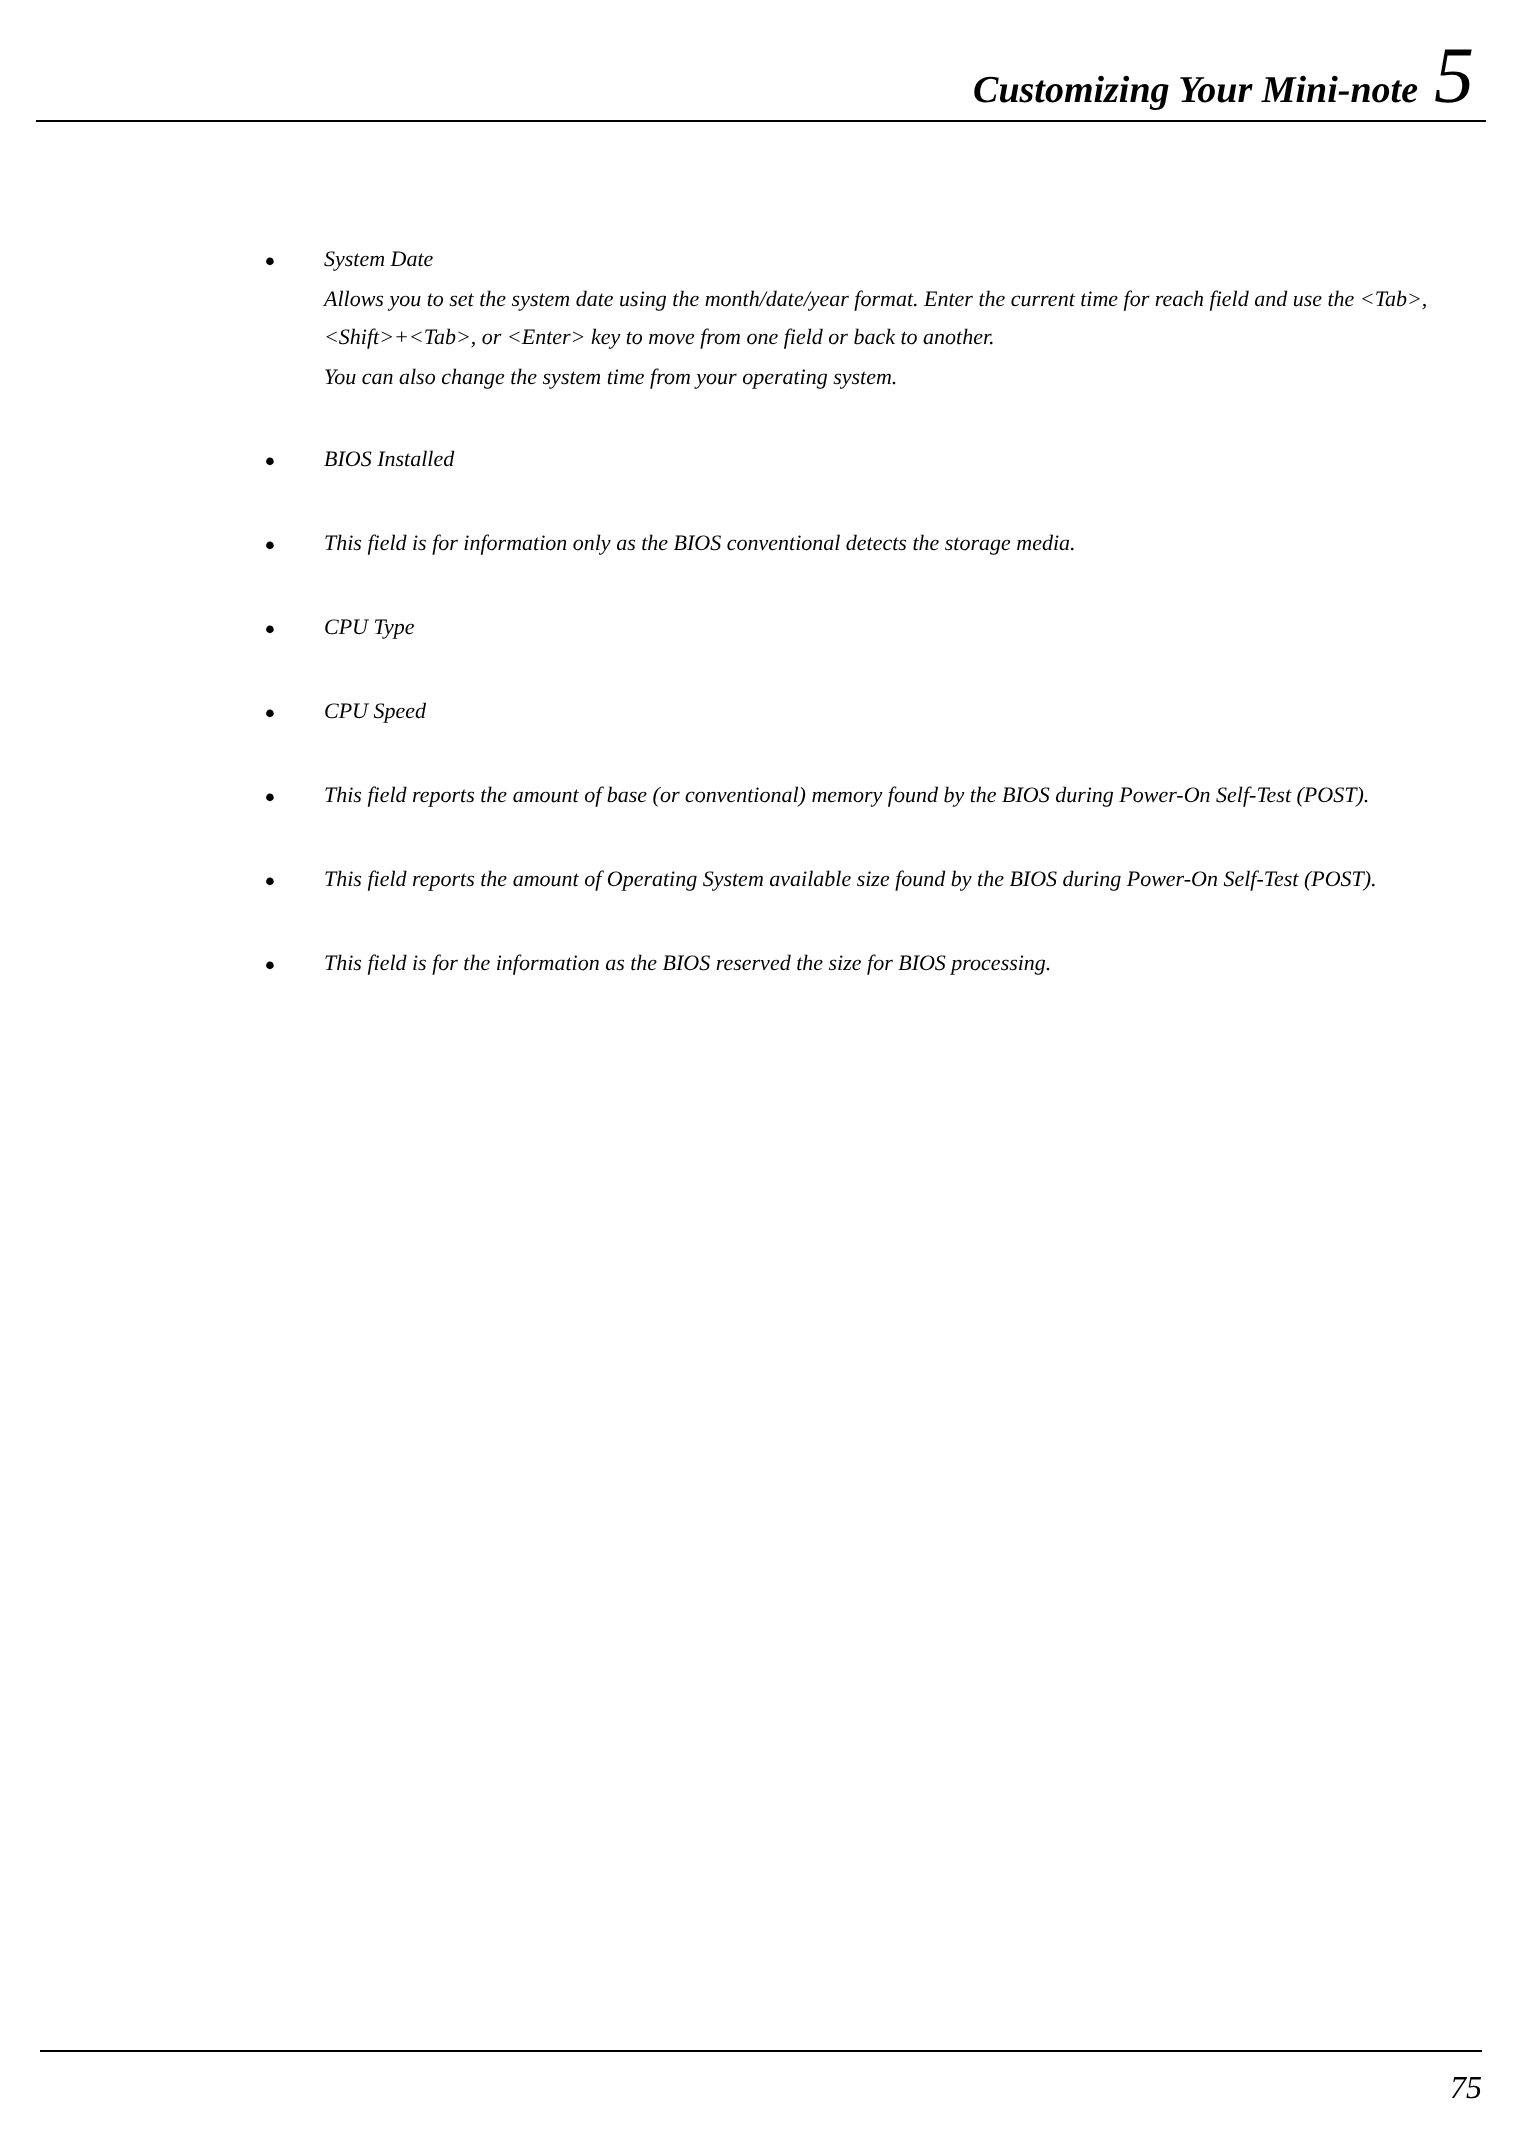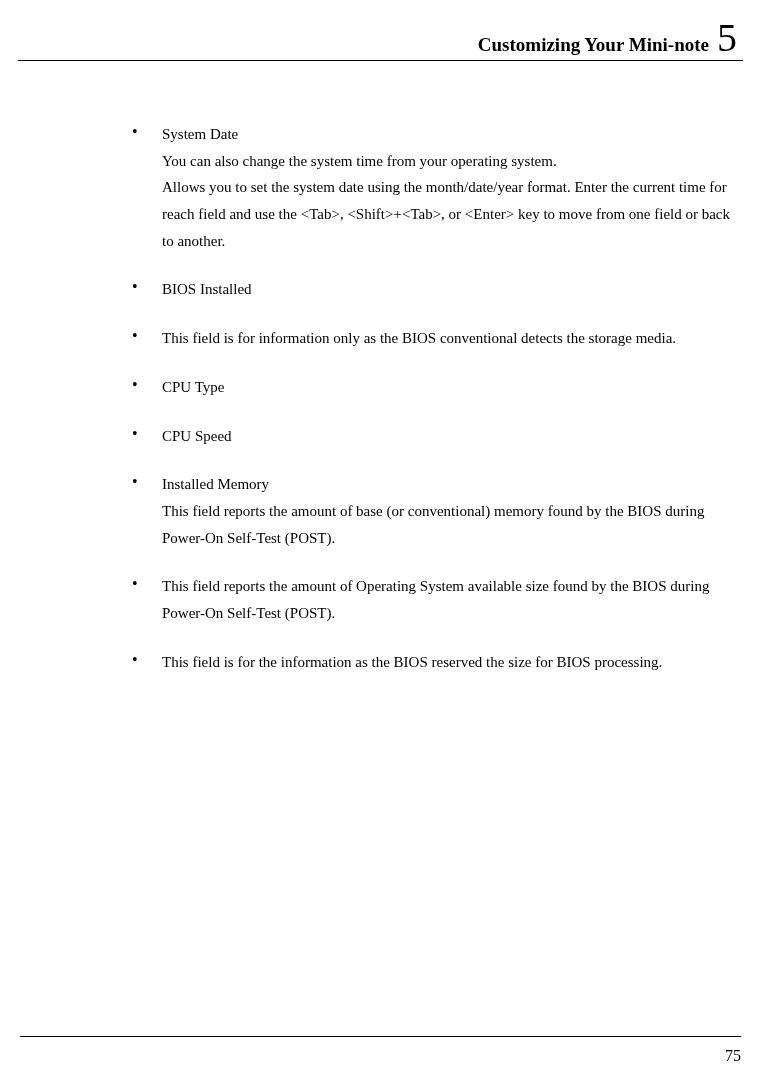--- a/index.html
+++ b/index.html
@@ -13,20 +13,21 @@
       background: #ffffff;
       font-family: "Palatino Linotype", "Book Antiqua", Palatino, Georgia, serif;
       color: #000000;
       position: relative;
     }
     .page {
       width: 100%;
       height: 100%;
       padding: 18px 18px 0 18px;
       position: relative;
+      font-style: italic;
     }
     .header {
       text-align: right;
       padding-right: 6px;
       border-bottom: 1.5px solid #000;
       padding-bottom: 2px;
       margin-bottom: 60px;
     }
     .header-title {
       font-size: 19px;
@@ -52,32 +53,32 @@
     }
     .bullet {
       width: 38px;
       flex-shrink: 0;
       font-size: 16px;
       padding-top: 2px;
       padding-left: 8px;
     }
     .bullet-text {
       flex: 1;
-      font-size: 15px;
+      font-size: 11px;
       line-height: 1.78;
     }
     .item-title {
       display: block;
     }
     .item-desc {
       display: block;
     }
     .footer {
       position: absolute;
-      bottom: 13px;
+      bottom: 24px;
       right: 20px;
       left: 20px;
       border-top: 1.5px solid #000;
       padding-top: 10px;
       text-align: right;
     }
     .page-number {
       font-size: 16px;
     }
   </style>
@@ -90,22 +91,22 @@
     <span class="header-title">Customizing Your Mini-note</span>
     <span class="header-num">5</span>
   </div>
 
   <div class="content">
 
     <div class="bullet-item">
       <div class="bullet">•</div>
       <div class="bullet-text">
         <span class="item-title">System Date</span>
+        <span class="item-desc">Allows you to set the system date using the month/date/year format. Enter the current time for reach field and use the &lt;Tab&gt;, &lt;Shift&gt;+&lt;Tab&gt;, or &lt;Enter&gt;  key to move from one field or back to another.</span>
         <span class="item-desc">You can also change the system time from your operating system.</span>
-        <span class="item-desc">Allows you to set the system date using the month/date/year format. Enter the current time for reach field and use the &lt;Tab&gt;, &lt;Shift&gt;+&lt;Tab&gt;, or &lt;Enter&gt;  key to move from one field or back to another.</span>
       </div>
     </div>
 
     <div class="bullet-item">
       <div class="bullet">•</div>
       <div class="bullet-text">
         <span class="item-title">BIOS Installed</span>
       </div>
     </div>
 
@@ -126,21 +127,20 @@
     <div class="bullet-item">
       <div class="bullet">•</div>
       <div class="bullet-text">
         <span class="item-title">CPU Speed</span>
       </div>
     </div>
 
     <div class="bullet-item">
       <div class="bullet">•</div>
       <div class="bullet-text">
-        <span class="item-title">Installed Memory</span>
         <span class="item-desc">This field reports the amount of base (or conventional) memory found by the BIOS during Power-On Self-Test (POST).</span>
       </div>
     </div>
 
     <div class="bullet-item">
       <div class="bullet">•</div>
       <div class="bullet-text">
         <span class="item-desc">This field reports the amount of Operating System available size found by the BIOS during Power-On Self-Test (POST).</span>
       </div>
     </div>

